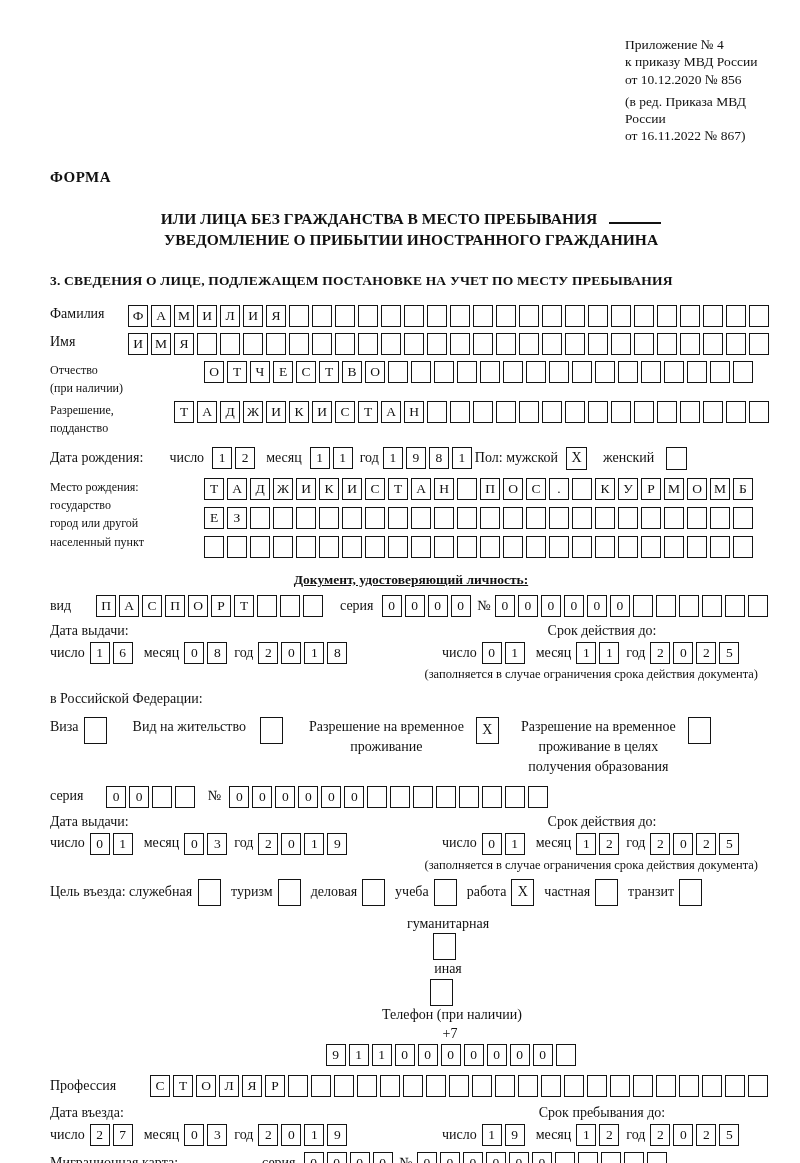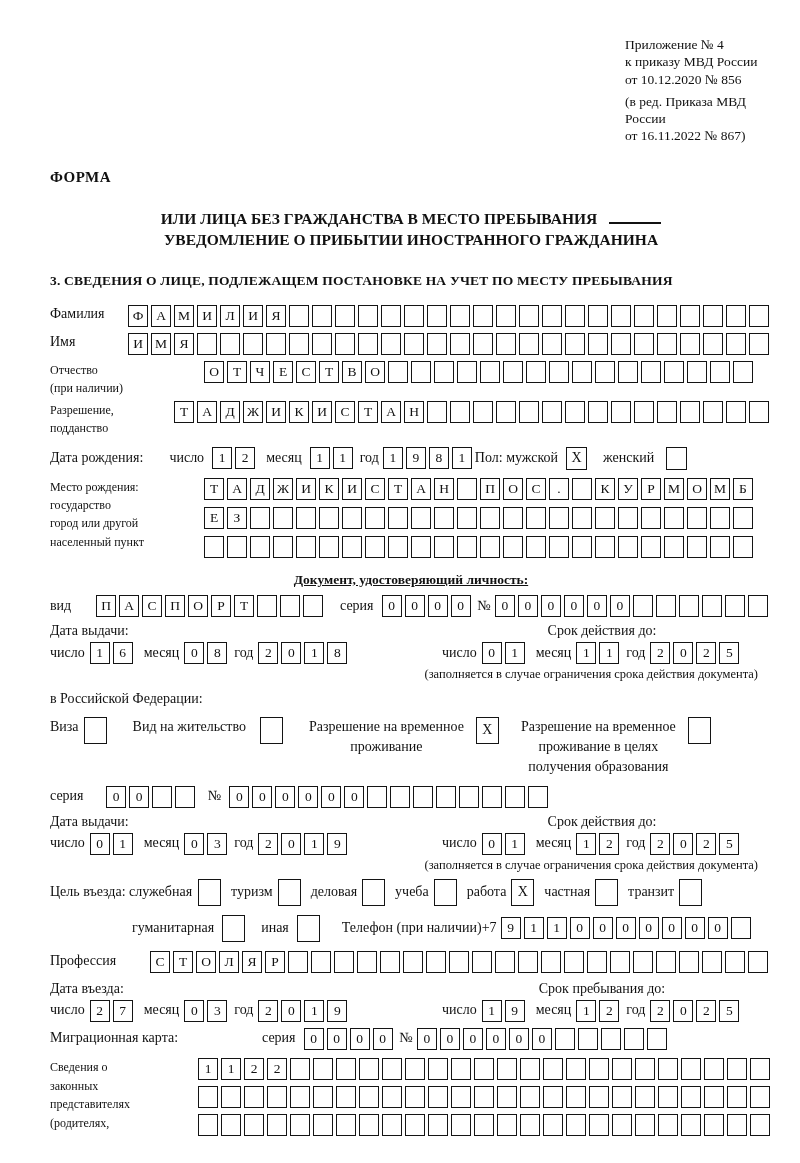--- a/index.html
+++ b/index.html
@@ -546,21 +546,21 @@
       <span class="purpose" style="margin-right:10px;">
         <span class="lbl">частная</span>
         <span class="checkbox"></span>
       </span>
       <span class="purpose">
         <span class="lbl">транзит</span>
         <span class="checkbox"></span>
       </span>
     </div>
 
-    <div class="row inline" style="margin-bottom:9px; padding-left:82px;">
+    <div class="row inline" style="margin-bottom:9px; padding-left:82px;flex-direction:column;">
       <span class="lbl" style="margin-right:8px;">гуманитарная</span>
       <span class="checkbox" style="margin-right:16px;"></span>
       <span class="lbl" style="margin-right:8px;">иная</span>
       <span class="checkbox" style="margin-right:22px;"></span>
       <span class="lbl" style="">Телефон (при наличии)</span>
       <span class="lbl gap4">+7</span>
       <span class="boxes">
           <span class="cell">9</span>
           <span class="cell">1</span>
           <span class="cell">1</span>

